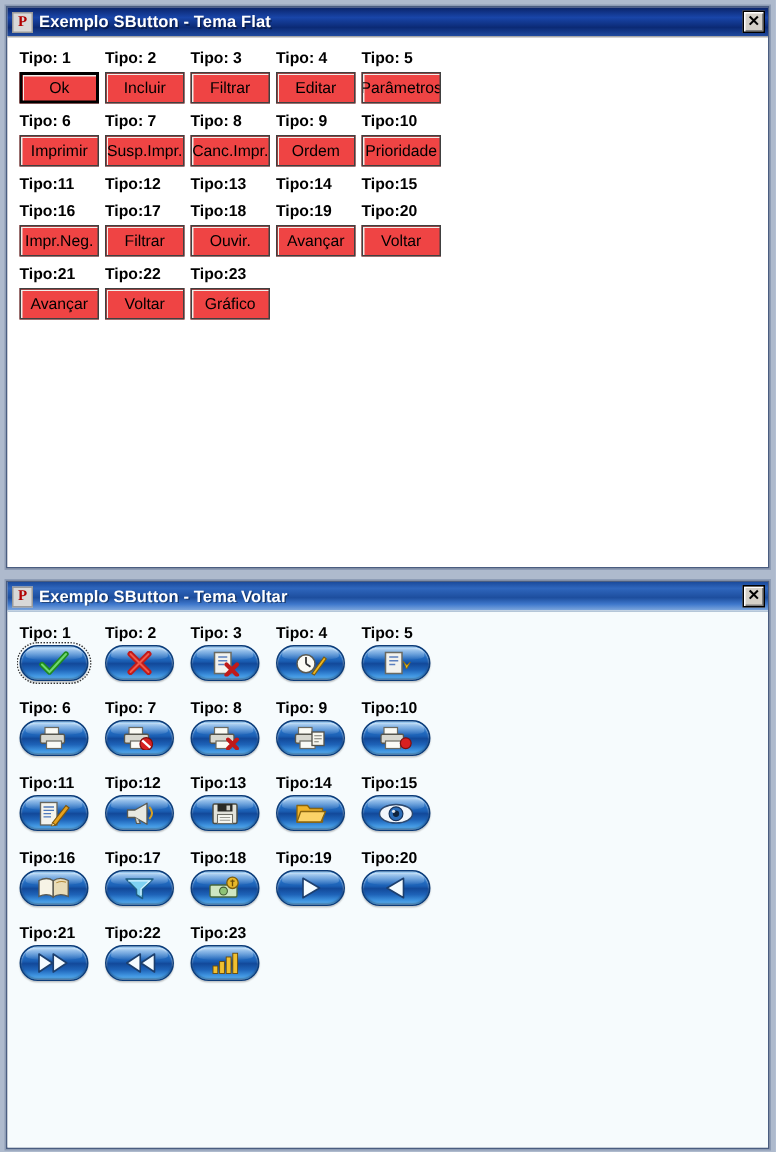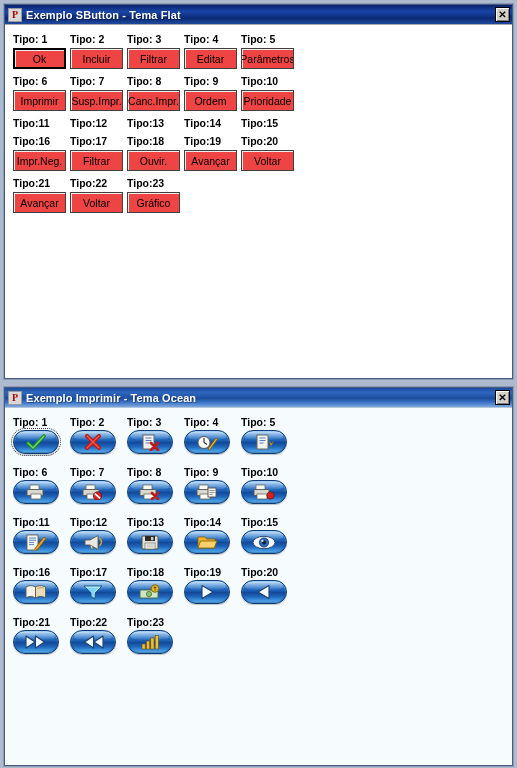--- a/index.html
+++ b/index.html
@@ -255,21 +255,21 @@
           </div>
         </div>
 
       </div>
     </div>
   </div>
 
   <div class="window" id="win-ocean">
     <div class="titlebar">
       <div class="app-icon">P</div>
-      <div class="title-text">Exemplo Imprimir - Tema Ocean</div>
+      <div class="title-text">Exemplo SButton - Tema Voltar</div>
       <div class="close-btn">✕</div>
     </div>
     <div class="client">
       <div class="ogrid">
 
         <div class="ogrid-row">
           <div class="olabels">
             <span class="ocell-lab">Tipo: 1</span>
             <span class="ocell-lab">Tipo: 2</span>
             <span class="ocell-lab">Tipo: 3</span>

